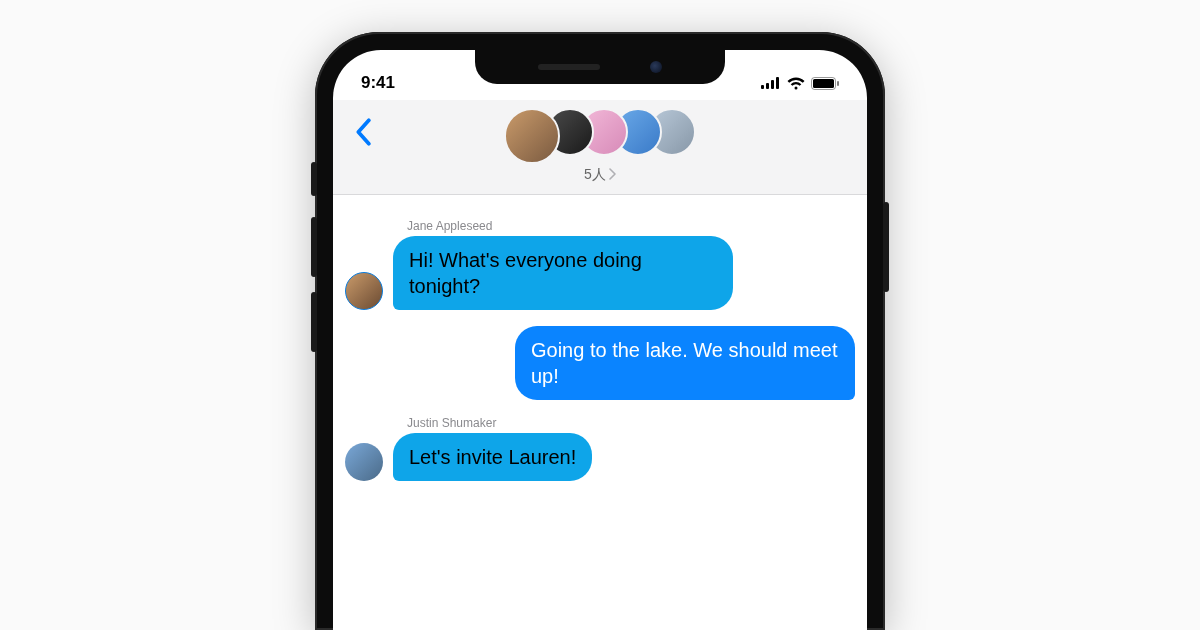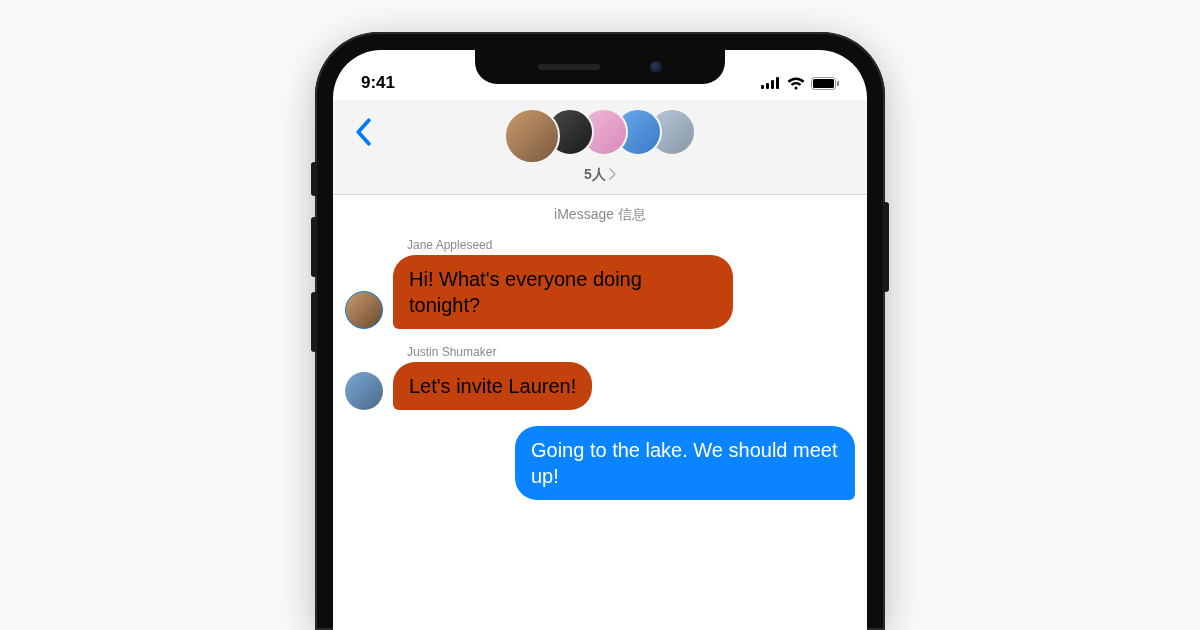--- a/index.html
+++ b/index.html
@@ -51,21 +51,20 @@
       font-size: 17px; font-weight: 600;
       color: #000;
     }
     .status-right { display: flex; align-items: center; gap: 6px; }
     .sig-icon svg, .wifi-icon svg, .batt-icon svg { display: block; }
     .nav-header {
       background: #f4f4f5;
       border-bottom: 1px solid #d9d9db;
       padding: 6px 14px 10px;
       position: relative;
-      font-weight: bold;
     }
     .back-btn {
       position: absolute; left: 12px; top: 14px;
       width: 36px; height: 36px;
       display: flex; align-items: center; justify-content: center;
       color: #007aff;
     }
     .avatar-stack {
       display: flex; justify-content: center;
       margin-top: 2px;
@@ -116,21 +115,21 @@
     .mav-b { background: linear-gradient(135deg,#7aa8d8,#4a6a88); }
     .bubble {
       max-width: 340px;
       padding: 11px 16px;
       border-radius: 22px;
       font-size: 20px;
       line-height: 1.3;
       position: relative;
     }
     .bubble.in {
-      background: #c2410c; color: #000;
+      background: #0ea5e9; color: #000;
       border-bottom-left-radius: 6px;
     }
     .bubble.out {
       background: #0a84ff; color: #fff;
       border-bottom-right-radius: 6px;
     }
   </style>
 </head>
 <body>
 
@@ -190,40 +189,39 @@
         <span class="chevron-small">
           <svg width="8" height="12" viewBox="0 0 8 12">
               <path d="M2 1l5 5-5 5" fill="none" stroke="#b0b0b4" stroke-width="1.6" stroke-linecap="round" stroke-linejoin="round"></path>
             </svg>
         </span>
       </div>
     </div>
 
     <div class="conv">
       <div class="conv-meta">
-        <div>iMessage 信息</div>
       </div>
 
       <div>
         <div class="sender-name">Jane Appleseed</div>
         <div class="row">
           <div class="mini-avatar mav-a"></div>
           <div class="bubble in">Hi! What's everyone doing tonight?</div>
         </div>
       </div>
 
       <div>
+        <div class="row outgoing">
+          <div class="bubble out">Going to the lake. We should meet up!</div>
+        </div>
+      </div>
+
+      <div>
         <div class="sender-name">Justin Shumaker</div>
         <div class="row">
           <div class="mini-avatar mav-b"></div>
           <div class="bubble in">Let's invite Lauren!</div>
         </div>
       </div>
 
-      <div>
-        <div class="row outgoing">
-          <div class="bubble out">Going to the lake. We should meet up!</div>
-        </div>
-      </div>
-
     </div>
   </div>
 </div>
 
 </body></html>

